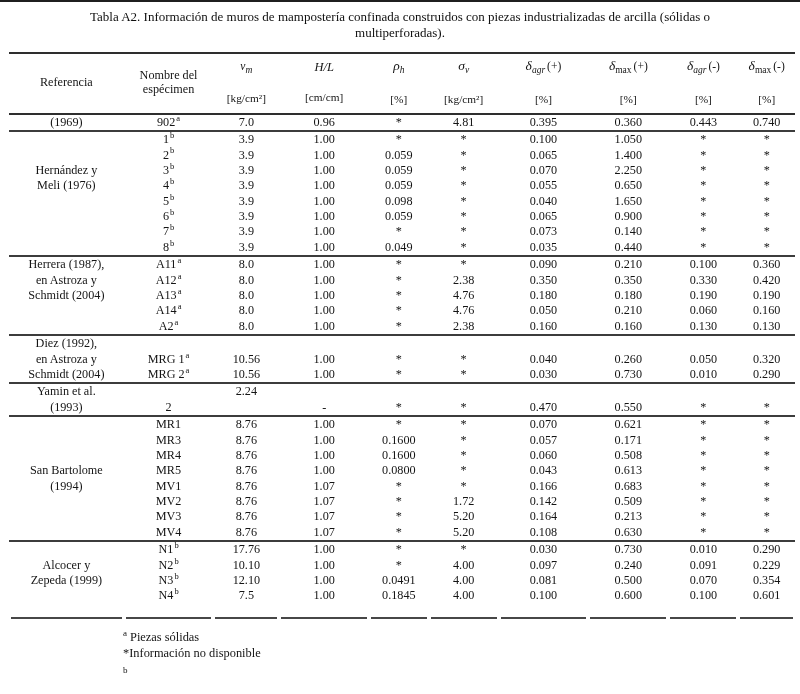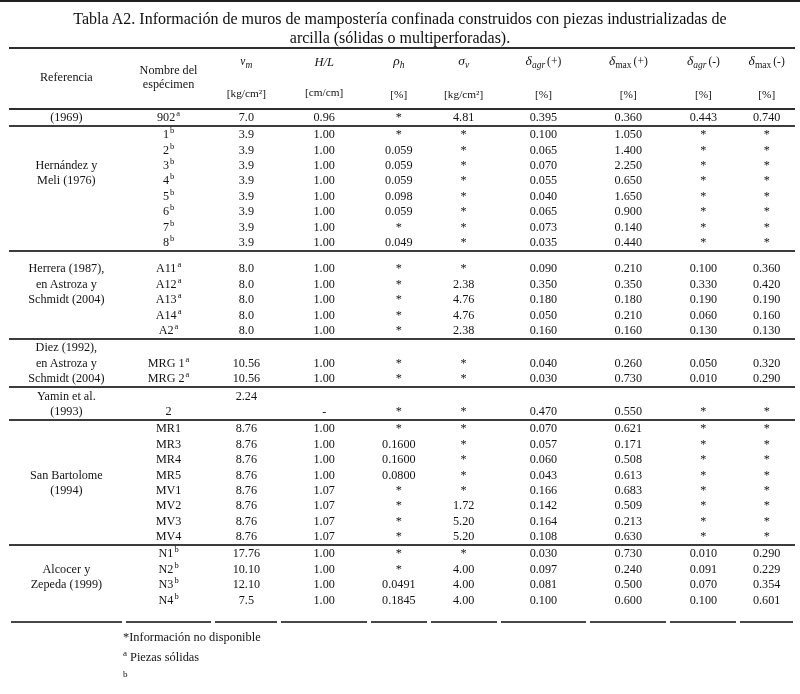--- a/index.html
+++ b/index.html
@@ -3,22 +3,22 @@
 <meta charset="utf-8">
 <style>
   html,body { margin:0; padding:0; background:#ffffff; }
   body {
     width:800px; height:694px; box-sizing:border-box;
     border-top:2px solid #1f1f1f;
     font-family:"Liberation Serif", serif;
     color:#141414; overflow:hidden;
   }
   .page-title {
-    text-align:center; font-size:16px; line-height:1.2;
-    max-width:655px; margin:7px auto 0 auto; color:#0f0f0f;
+    text-align:center; font-size:13px; line-height:1.2;
+    max-width:655px; margin:7px auto 12px auto; color:#0f0f0f;
   }
   table.main {
     border-collapse:collapse; table-layout:fixed;
     width:786px; margin-left:9px; margin-top:0;
     border-top:2px solid #2e2e2e;
     font-size:12.2px;
   }
   col.c0{width:14.6%} col.c1{width:11.4%} col.c2{width:8.4%} col.c3{width:11.4%}
   col.c4{width:7.6%}  col.c5{width:8.9%}  col.c6{width:11.4%} col.c7{width:10.2%}
   col.c8{width:8.9%}  col.c9{width:7.2%}
@@ -34,21 +34,21 @@
   thead .suffix { font-size:11.5px; font-style:normal; margin-left:2px; }
   thead .unit { font-size:11.3px; margin-top:16px; }
   thead .plain { font-size:12.2px; }
   tbody td {
     text-align:center; vertical-align:bottom; padding:0;
     height:15.4px; line-height:15.2px; font-size:12.2px;
     overflow:hidden; white-space:nowrap;
   }
   tbody td sup { font-size:8.5px; vertical-align:super; line-height:0; margin-left:1px; }
   tr.group-start td { border-top:2px solid #3c3c3c; }
-  tr.pad-top td { padding-top:9px; }
+  tr.pad-top td { }
   tr.bottom-rule td { border-top:none; padding-top:7px; height:8px; }
   tr.bottom-rule td .rule-seg { height:2px; background:#474747; margin:0 2px; }
   .footnotes { margin:6px 0 0 123px; font-size:12.4px; line-height:16.5px; }
   .fn sup { font-size:9px; margin-right:3px; }
   .fn .star { margin-right:0; }
 </style>
 </head>
 <body>
 
 <div class="page">
@@ -511,17 +511,17 @@
             <div class="rule-seg"></div>
           </td>
           <td>
             <div class="rule-seg"></div>
           </td>
         </tr>
       </tbody>
   </table>
 
   <div class="footnotes">
+    <div class="fn"><sup>a</sup><span>Piezas sólidas</span></div>
     <div class="fn"><span class="star">*</span><span>Información no disponible</span></div>
-    <div class="fn"><sup>a</sup><span>Piezas sólidas</span></div>
     <div class="fn"><sup>b</sup></div>
   </div>
 </div>
 
 </body></html>

